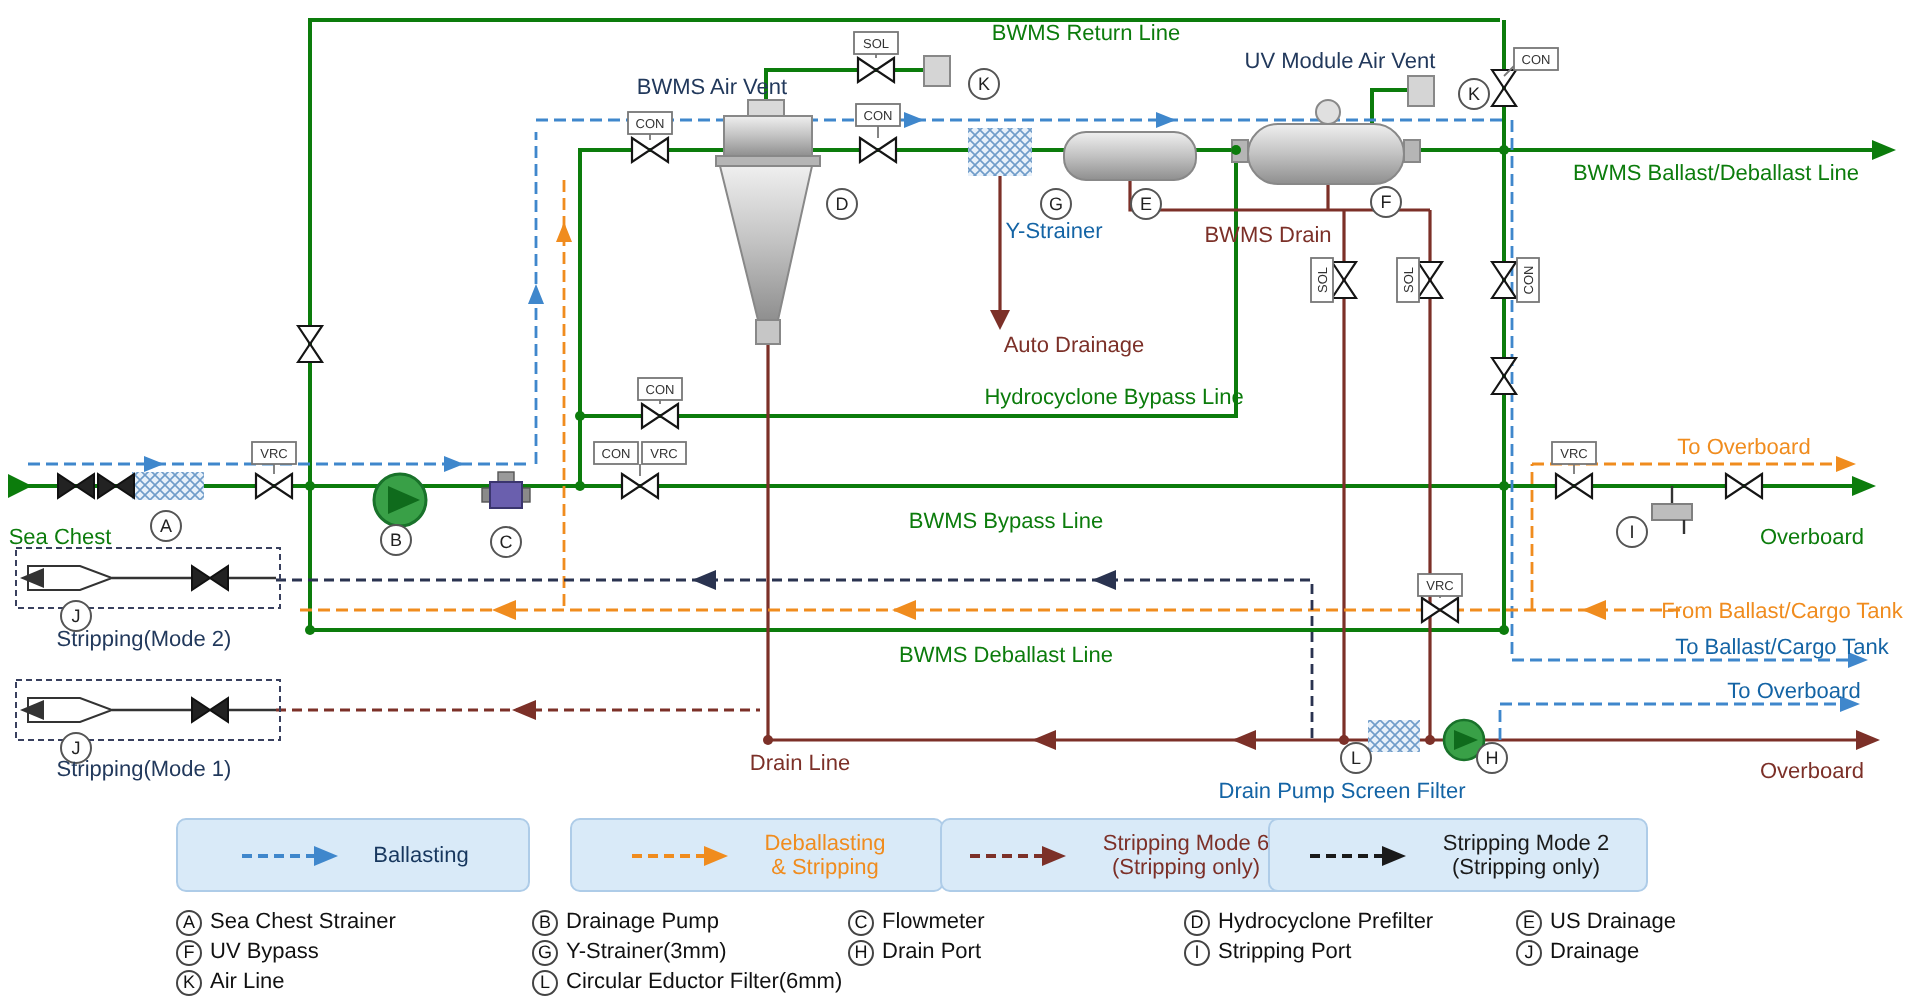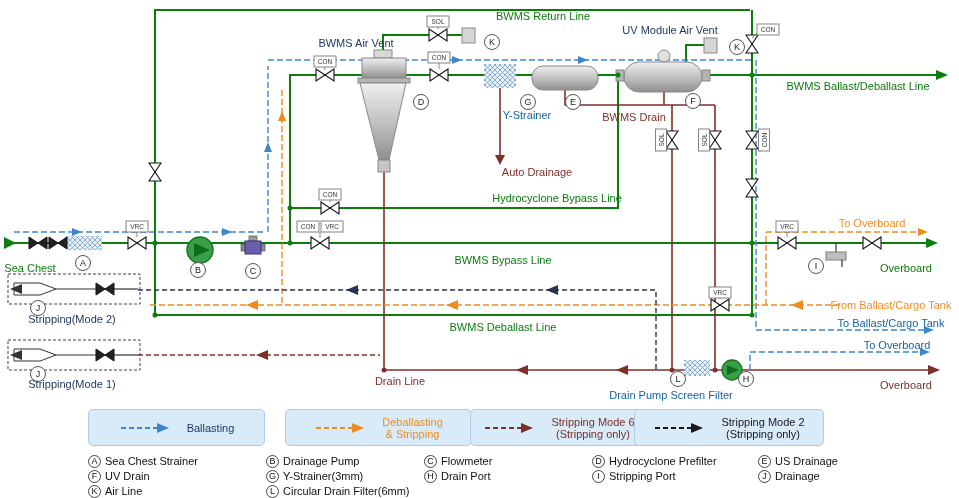--- a/index.html
+++ b/index.html
@@ -437,21 +437,21 @@
 <div class="comp-item" style="left:592px;top:454px">
       <span class="comp-key">D</span>
       <span>Hydrocyclone Prefilter</span>
     </div>
 <div class="comp-item" style="left:758px;top:454px">
       <span class="comp-key">E</span>
       <span>US Drainage</span>
     </div>
 <div class="comp-item" style="left:88px;top:469px">
       <span class="comp-key">F</span>
-      <span>UV Drain</span>
+      <span>UV Bypass</span>
     </div>
 <div class="comp-item" style="left:266px;top:469px">
       <span class="comp-key">G</span>
       <span>Y-Strainer(3mm)</span>
     </div>
 <div class="comp-item" style="left:424px;top:469px">
       <span class="comp-key">H</span>
       <span>Drain Port</span>
     </div>
 <div class="comp-item" style="left:592px;top:469px">
@@ -461,16 +461,16 @@
 <div class="comp-item" style="left:758px;top:469px">
       <span class="comp-key">J</span>
       <span>Drainage</span>
     </div>
 <div class="comp-item" style="left:88px;top:484px">
       <span class="comp-key">K</span>
       <span>Air Line</span>
     </div>
 <div class="comp-item" style="left:266px;top:484px">
       <span class="comp-key">L</span>
-      <span>Circular Drain Filter(6mm)</span>
+      <span>Circular Eductor Filter(6mm)</span>
     </div>
 
 </div>
 
 </body></html>

